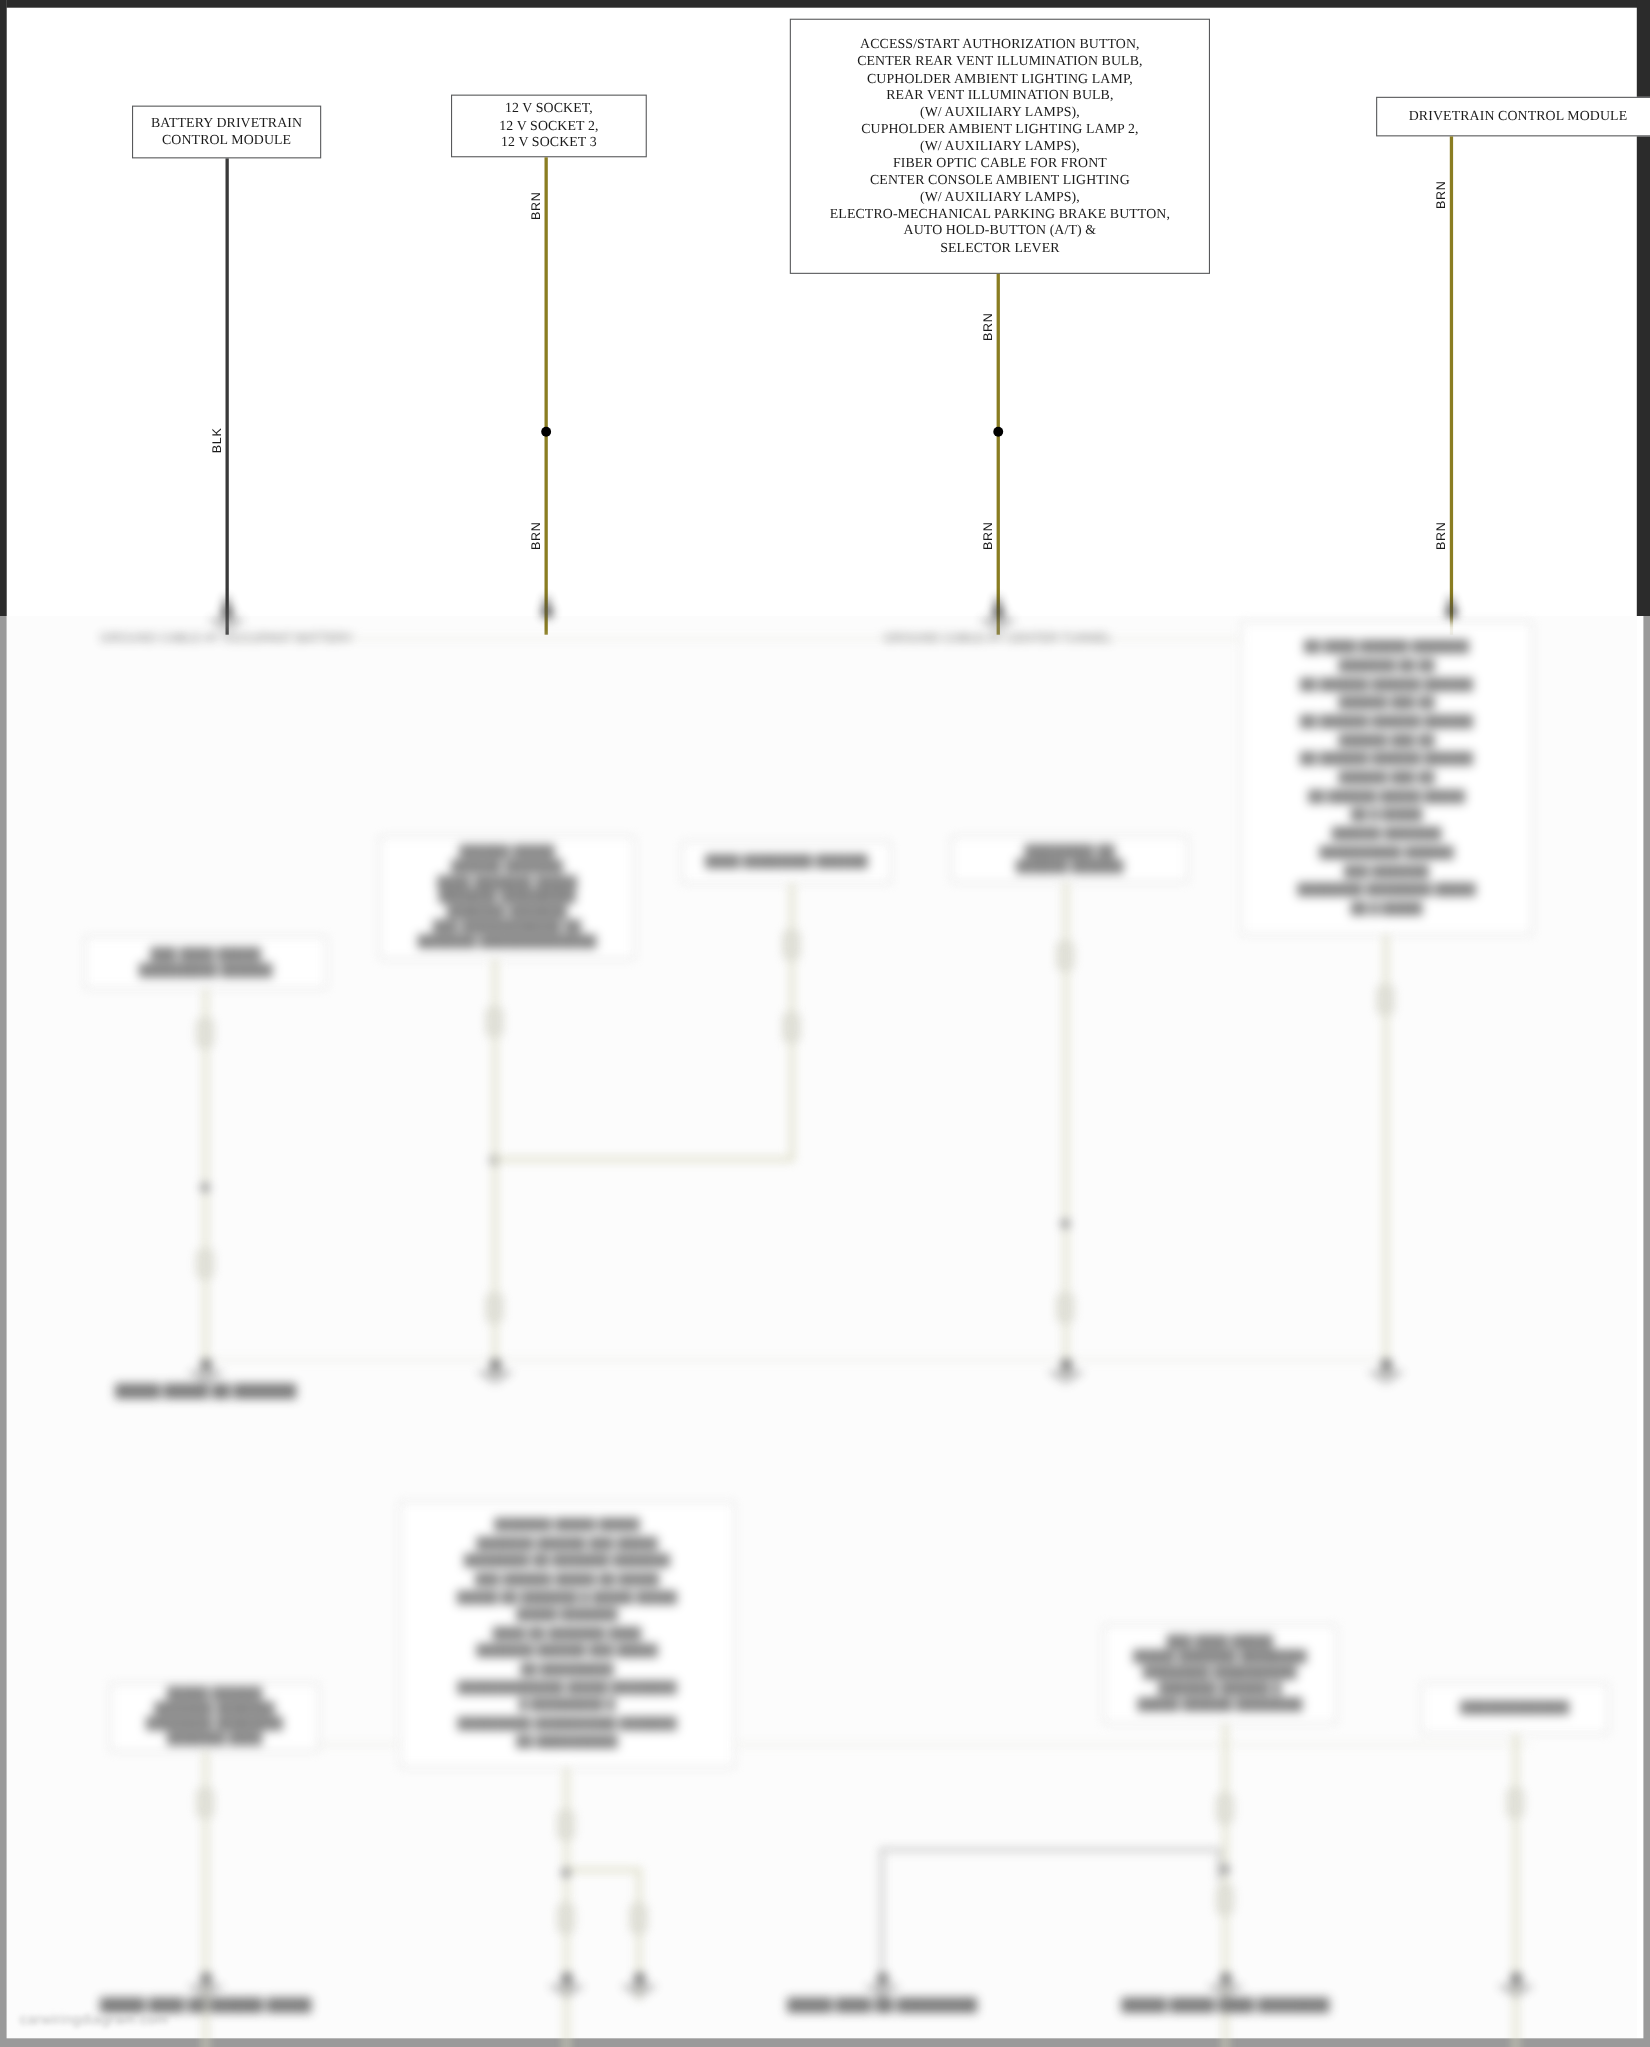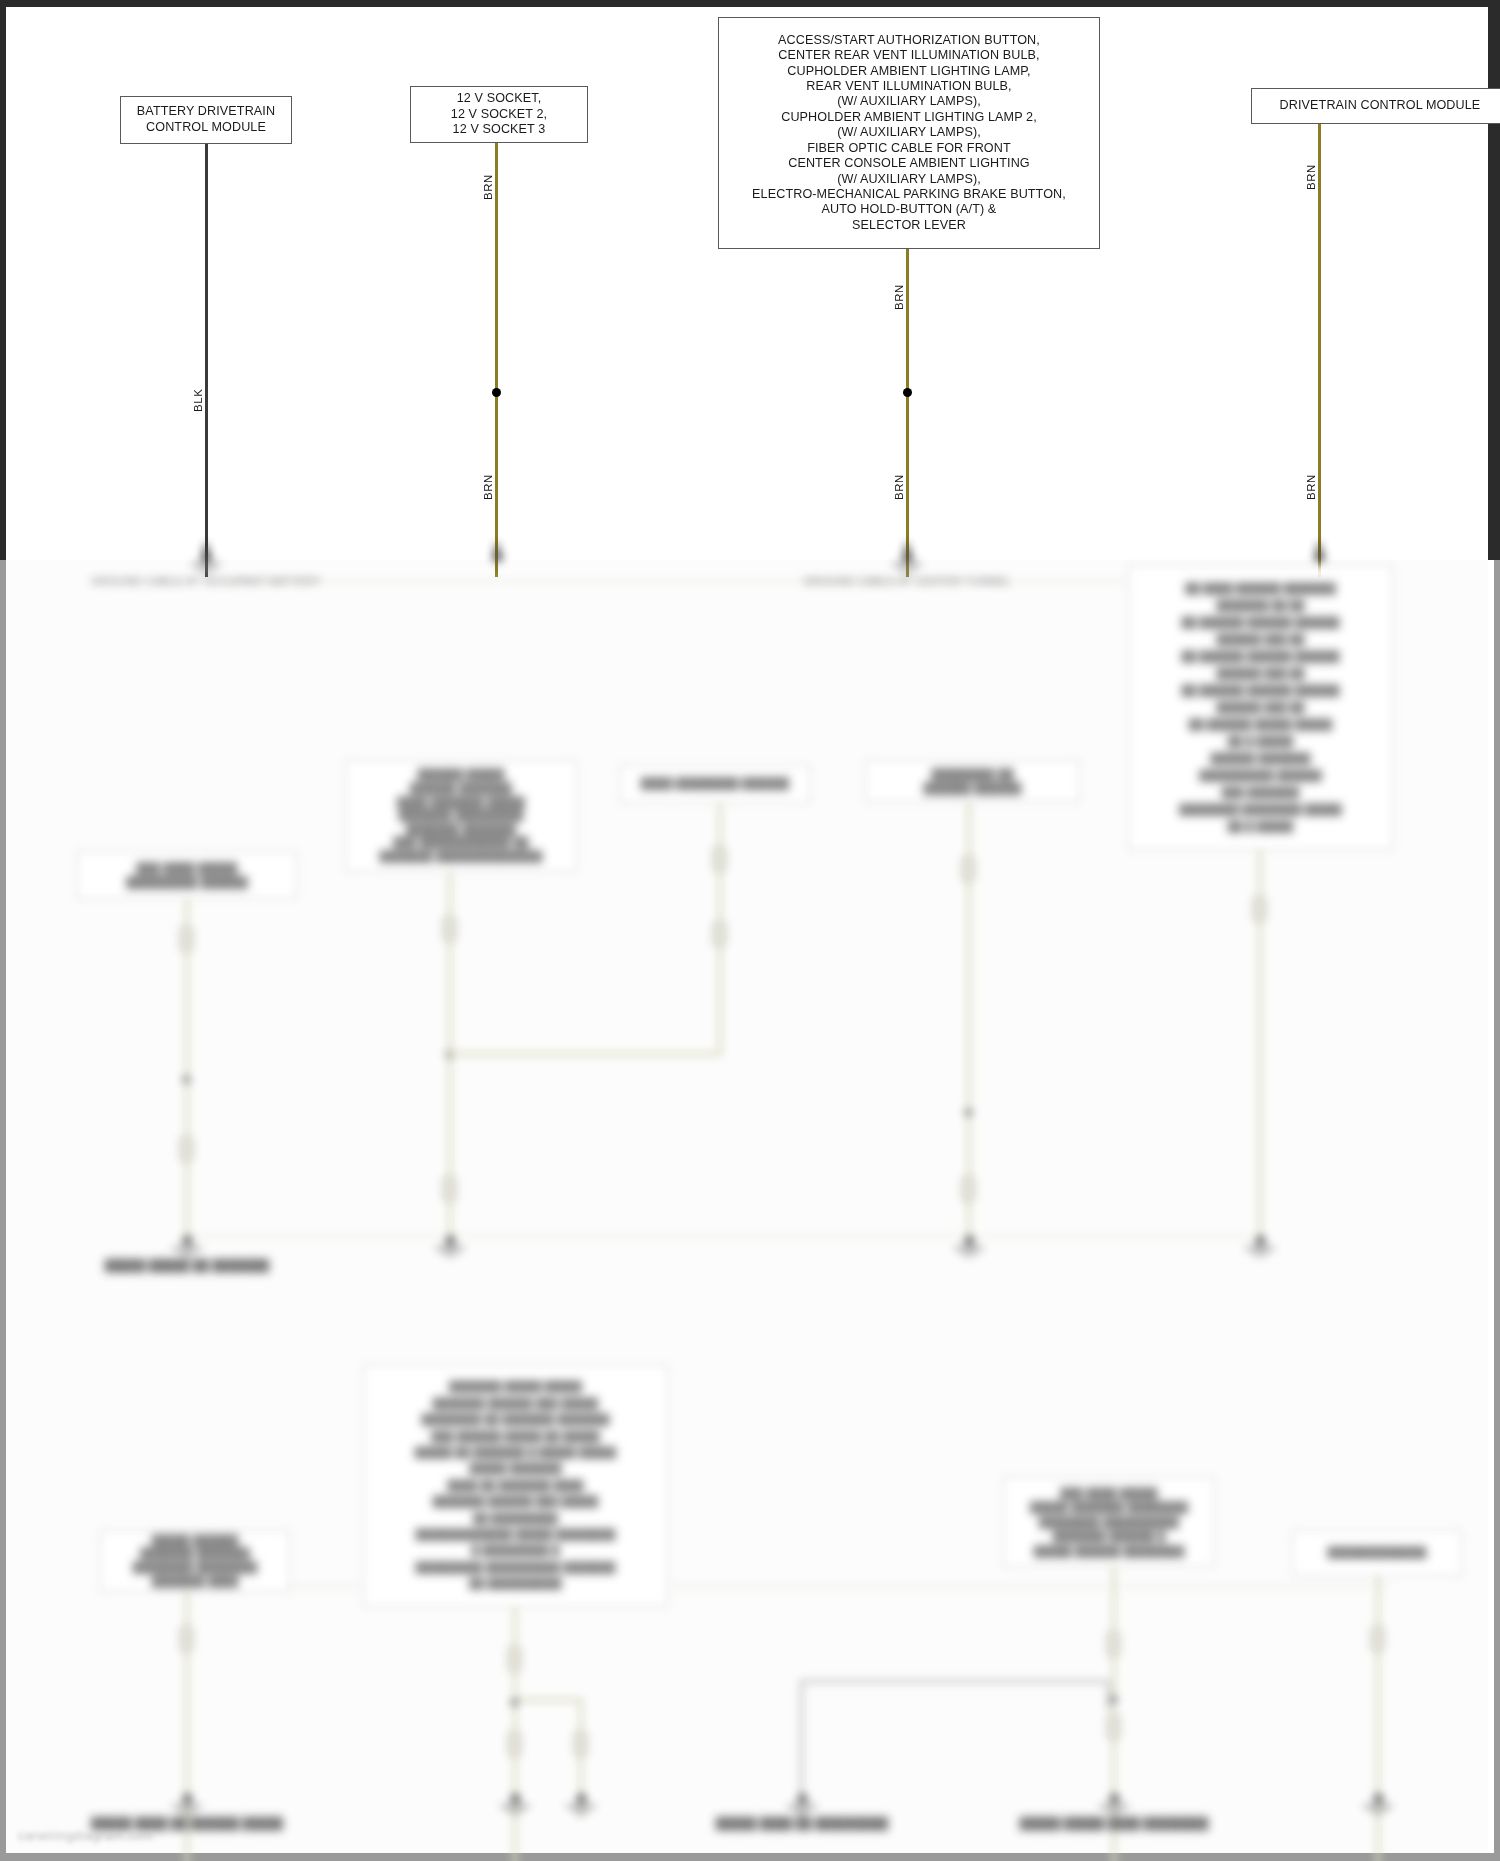--- a/index.html
+++ b/index.html
@@ -40,20 +40,21 @@
     display:flex;
     align-items:center;
     justify-content:center;
     text-align:center;
     color:#1a1a1a;
     font-size:12.6px;
     line-height:15.6px;
     letter-spacing:.1px;
     white-space:pre-line;
     padding:5px 8px;
+    font-family:Liberation Serif, serif;
   }
   .box.pale{border-color:#c9c9c9;color:#7b7b7b;}
 
   
   .wire{position:absolute;}
   .wire.blk{background:#3a3a3a;}
   .wire.brn{background:#8a7d22;}
   .wire.pale{background:#d9d9c0;}
   .wire.gry{background:#b9b9b9;}
 

